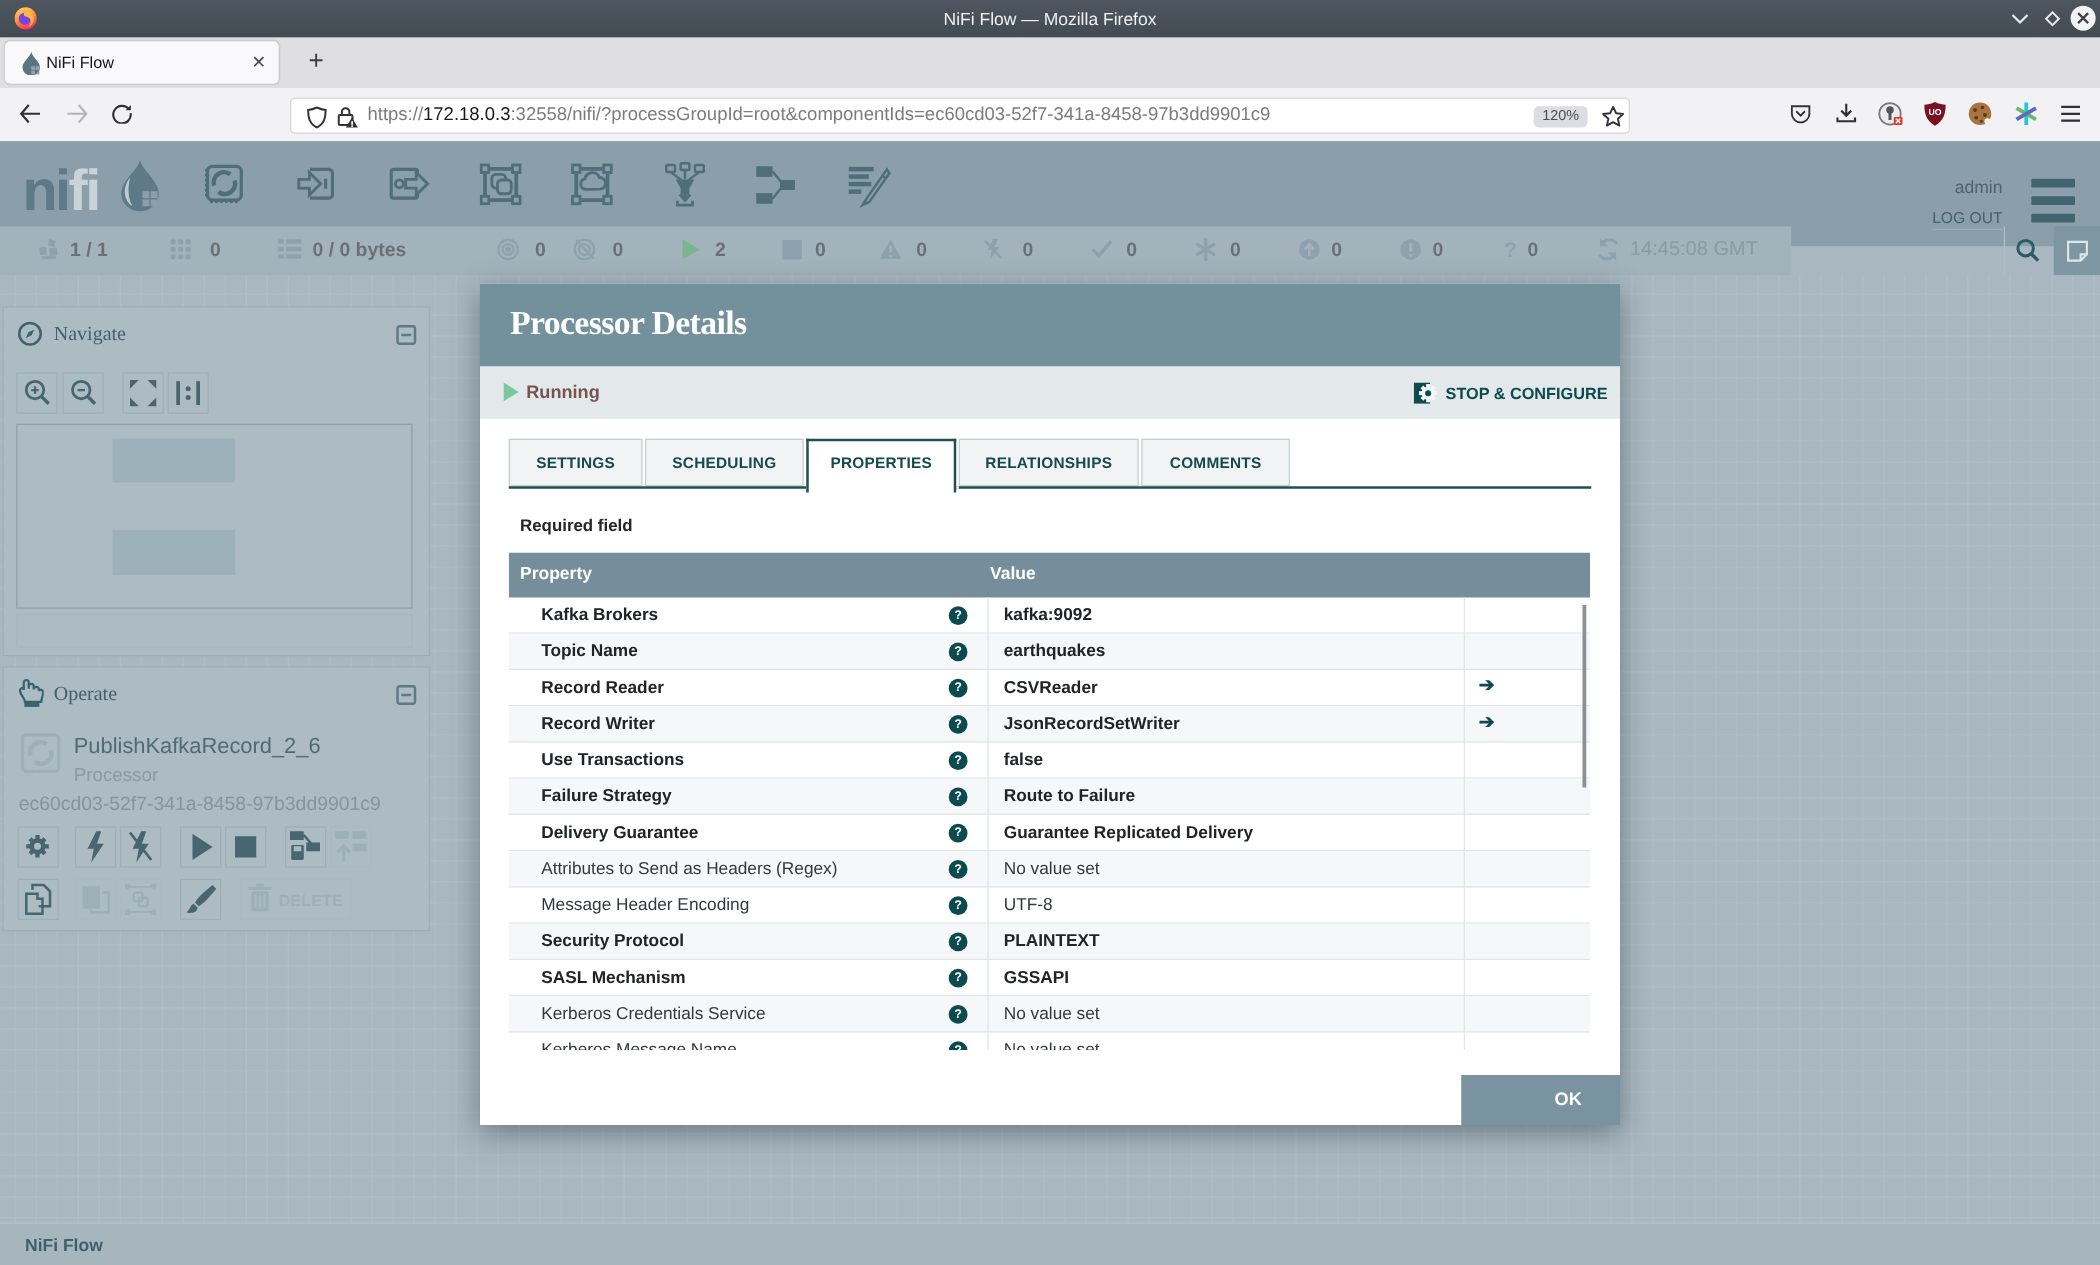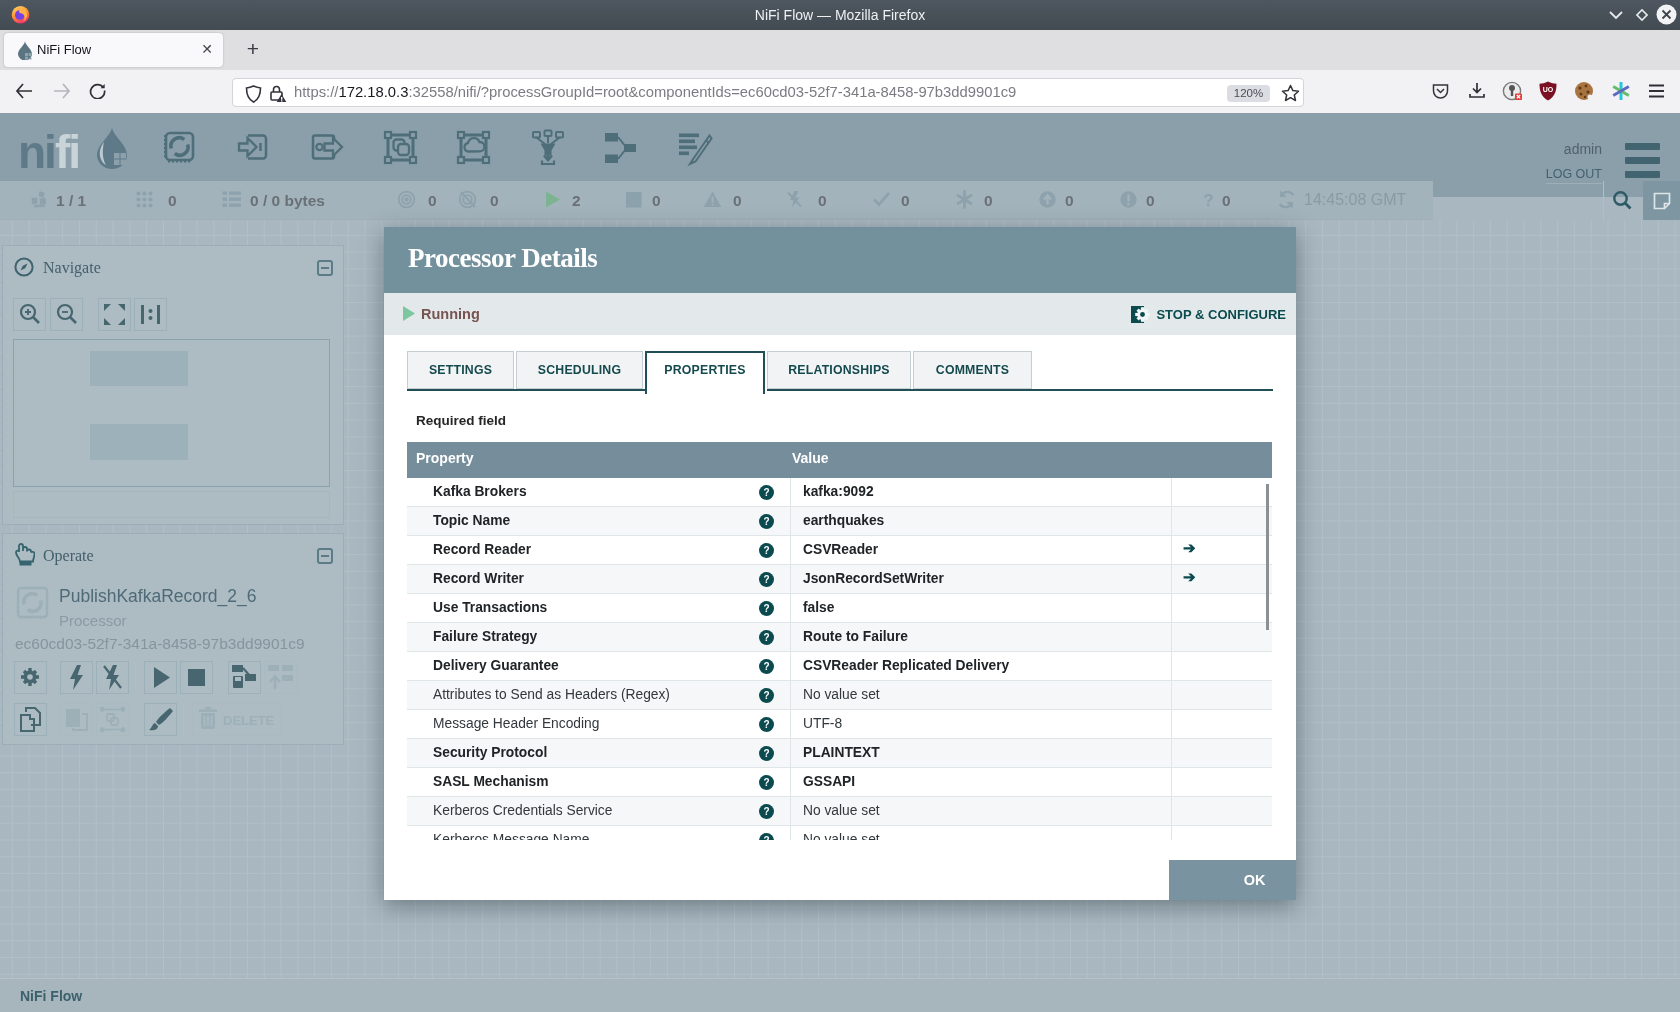--- a/index.html
+++ b/index.html
@@ -728,21 +728,21 @@
               <div class="q">?</div>
               <div class="sep1"></div>
               <div class="sep2"></div>
               <div class="val">Route to Failure</div>
             </div>
             <div class="prow" style="top:210px">
               <div class="name">Delivery Guarantee</div>
               <div class="q">?</div>
               <div class="sep1"></div>
               <div class="sep2"></div>
-              <div class="val">CSVReader Replicated Delivery</div>
+              <div class="val">Guarantee Replicated Delivery</div>
             </div>
             <div class="prow alt opt" style="top:239px">
               <div class="name">Attributes to Send as Headers (Regex)</div>
               <div class="q">?</div>
               <div class="sep1"></div>
               <div class="sep2"></div>
               <div class="val unset">No value set</div>
             </div>
             <div class="prow opt" style="top:268px">
               <div class="name">Message Header Encoding</div>

